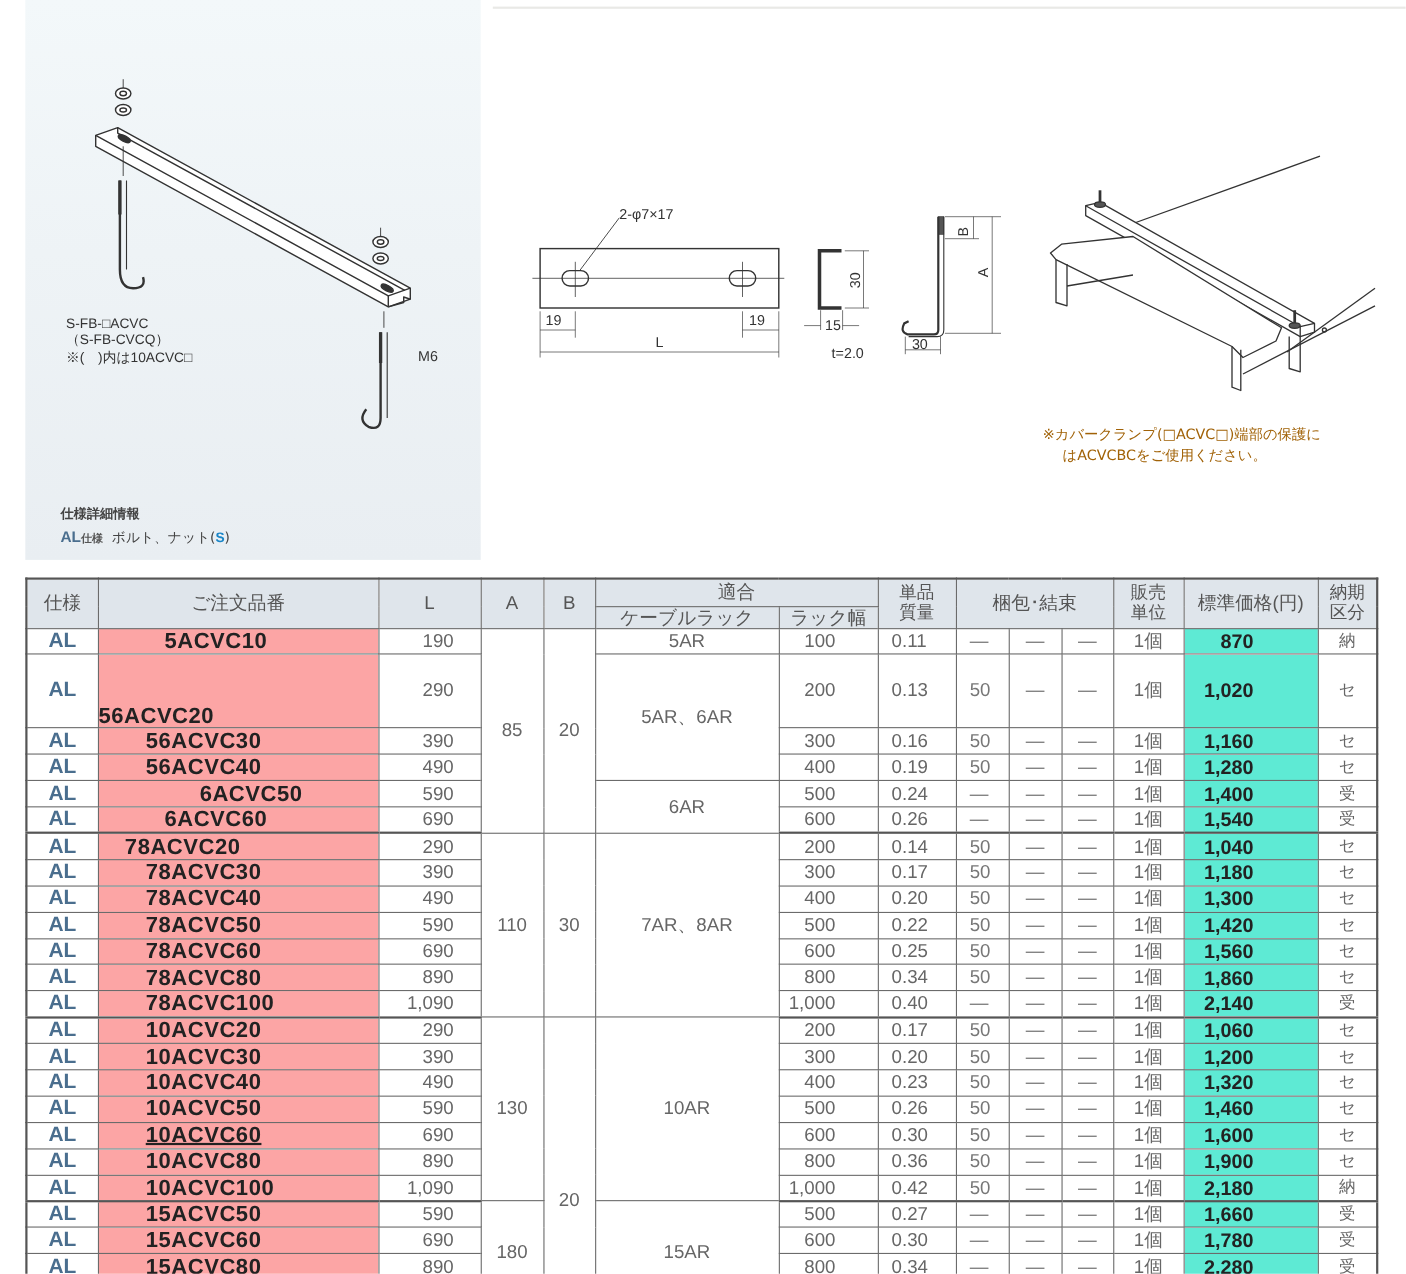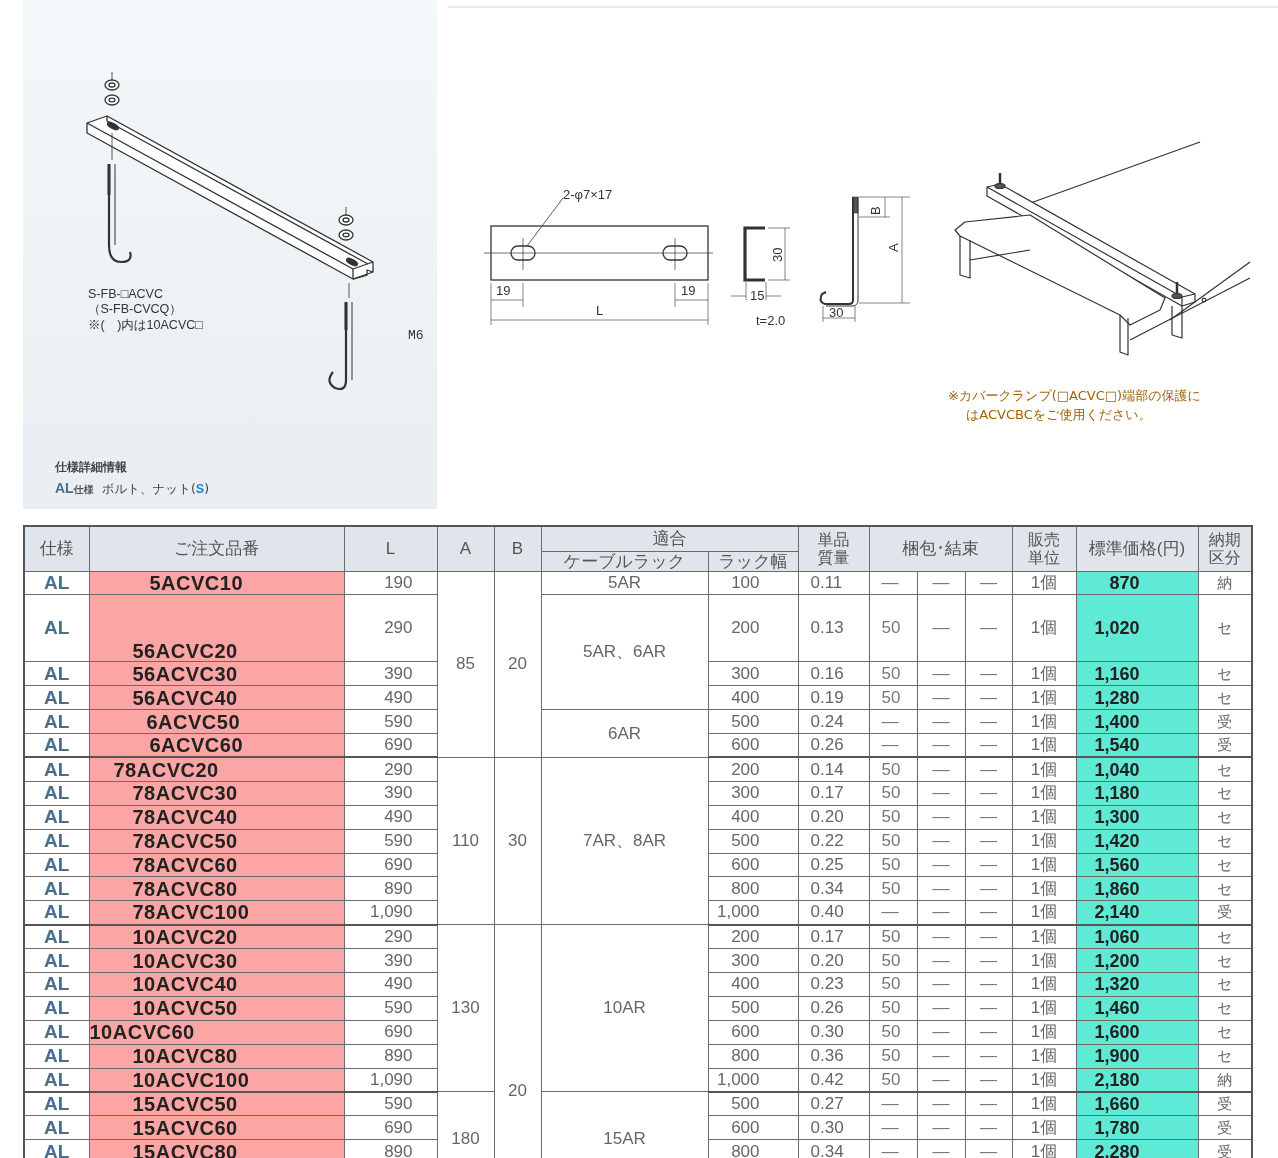--- a/index.html
+++ b/index.html
@@ -7,21 +7,21 @@
   body { position: relative; font-family: "DejaVu Sans", "Liberation Sans", sans-serif; color: #333; }
 
   #top-rule { position: absolute; left: 448px; top: 6px; width: 830px; height: 2px; background: #e9e9e6; }
 
   
   #product-panel {
     position: absolute; left: 23px; top: 0; width: 414px; height: 509px;
     background: linear-gradient(180deg, #f3f8fa 0%, #eef3f6 45%, #e9eef2 100%);
   }
   #product-panel svg { position: absolute; left: 0; top: 0; }
-  .pp-label { position: absolute; font-family: "Liberation Sans", sans-serif; font-size: 12.5px; color: #333; line-height: 15px; white-space: nowrap; margin-left: 28px; }
+  .pp-label { position: absolute; font-family: "Liberation Sans", sans-serif; font-size: 12.5px; color: #333; line-height: 15px; white-space: nowrap; }
   #spec-title { position: absolute; left: 32px; top: 459px; font-size: 12px; font-weight: bold; color: #444; }
   #spec-line { position: absolute; left: 32px; top: 480px; font-size: 12.5px; color: #444; white-space: nowrap; }
   #spec-line .al { color: #4a6e8e; font-weight: bold; font-family: "Liberation Sans", sans-serif; font-size: 14px; }
   #spec-line .al-small { font-size: 10px; font-weight: bold; color: #555; margin-right: 8px; }
   #spec-line .s { color: #1a86c8; font-weight: bold; font-family: "Liberation Sans", sans-serif; }
 
   
   #diagrams { position: absolute; left: 470px; top: 170px; width: 460px; height: 170px; }
   #iso-view { position: absolute; left: 940px; top: 140px; width: 320px; height: 240px; }
   .dim-label { font-family: "Liberation Sans", sans-serif; font-size: 13px; fill: #333; }
@@ -94,21 +94,21 @@
 
       <line x1="326" y1="283" x2="326" y2="298" stroke-width="0.8"></line>
       <path d="M323 302 L323 380 Q323 392 312 388 Q302 382 310 372" stroke-width="2.2"></path>
       <line x1="329" y1="302" x2="329" y2="380" stroke-width="1"></line>
       <line x1="323" y1="302" x2="323" y2="330" stroke-width="3"></line>
     </g>
   </svg>
   <div class="pp-label" style="left:37px; top:287px;">S-FB-□ACVC</div>
   <div class="pp-label" style="left:37px; top:302px;">（S-FB-CVCQ）</div>
   <div class="pp-label" style="left:37px; top:318px;text-align:center;">※(　)内は10ACVC□</div>
-  <div class="pp-label" style="left:357px; top:328px; font-size:13px;font-family:Liberation Mono, monospace;">M6</div>
+  <div class="pp-label" style="left:357px; top:316px; font-size:13px;">M6</div>
 
   <div id="spec-title">仕様詳細情報</div>
   <div id="spec-line">
     <span class="al">AL</span><span class="al-small">仕様</span><span>ボルト、ナット(</span><span class="s">S</span><span>)</span>
   </div>
 </div>
 
 <svg id="diagrams" viewBox="470 170 460 170" width="460" height="170">
   <g fill="none" stroke="#333" stroke-width="1">
 
@@ -235,21 +235,21 @@
         <td class="c-mass">0.11</td>
         <td class="c-pack left">—</td>
         <td class="c-pack">—</td>
         <td class="c-pack">—</td>
         <td class="c-unit">1個</td>
         <td class="c-price">870</td>
         <td class="c-deliv">納</td>
       </tr>
       <tr>
         <td class="c-spec">AL</td>
-        <td class="c-code"><span style="padding-left: 43px; margin-top: 46px;">56ACVC20</span></td>
+        <td class="c-code"><span style=" margin-top: 46px;">56ACVC20</span></td>
         <td class="c-num">290</td>
         <td class="merge" rowspan="3">5AR、6AR</td>
         <td class="c-num-sm">200</td>
         <td class="c-mass">0.13</td>
         <td class="c-pack left">50</td>
         <td class="c-pack">—</td>
         <td class="c-pack">—</td>
         <td class="c-unit">1個</td>
         <td class="c-price">1,020</td>
         <td class="c-deliv">セ</td>
@@ -275,21 +275,21 @@
         <td class="c-mass">0.19</td>
         <td class="c-pack left">50</td>
         <td class="c-pack">—</td>
         <td class="c-pack">—</td>
         <td class="c-unit">1個</td>
         <td class="c-price">1,280</td>
         <td class="c-deliv">セ</td>
       </tr>
       <tr>
         <td class="c-spec">AL</td>
-        <td class="c-code"><span style="padding-left: 57px;">6ACVC50</span></td>
+        <td class="c-code"><span style="padding-left: 92px;">6ACVC50</span></td>
         <td class="c-num">590</td>
         <td class="merge" rowspan="2">6AR</td>
         <td class="c-num-sm">500</td>
         <td class="c-mass">0.24</td>
         <td class="c-pack left">—</td>
         <td class="c-pack">—</td>
         <td class="c-pack">—</td>
         <td class="c-unit">1個</td>
         <td class="c-price">1,400</td>
         <td class="c-deliv">受</td>
@@ -451,21 +451,21 @@
         <td class="c-mass">0.26</td>
         <td class="c-pack left">50</td>
         <td class="c-pack">—</td>
         <td class="c-pack">—</td>
         <td class="c-unit">1個</td>
         <td class="c-price">1,460</td>
         <td class="c-deliv">セ</td>
       </tr>
       <tr>
         <td class="c-spec">AL</td>
-        <td class="c-code"><span style="">10ACVC60</span></td>
+        <td class="c-code"><span style="padding-left: 43px; text-decoration: underline;">10ACVC60</span></td>
         <td class="c-num">690</td>
         <td class="c-num-sm">600</td>
         <td class="c-mass">0.30</td>
         <td class="c-pack left">50</td>
         <td class="c-pack">—</td>
         <td class="c-pack">—</td>
         <td class="c-unit">1個</td>
         <td class="c-price">1,600</td>
         <td class="c-deliv">セ</td>
       </tr>

